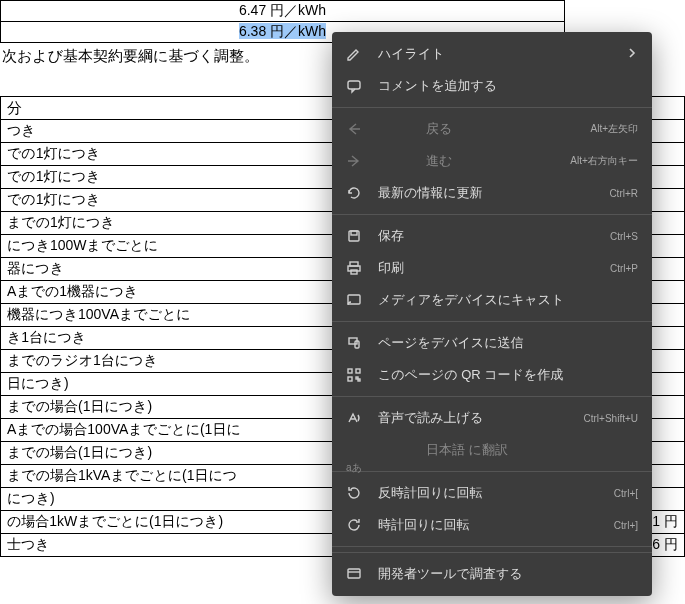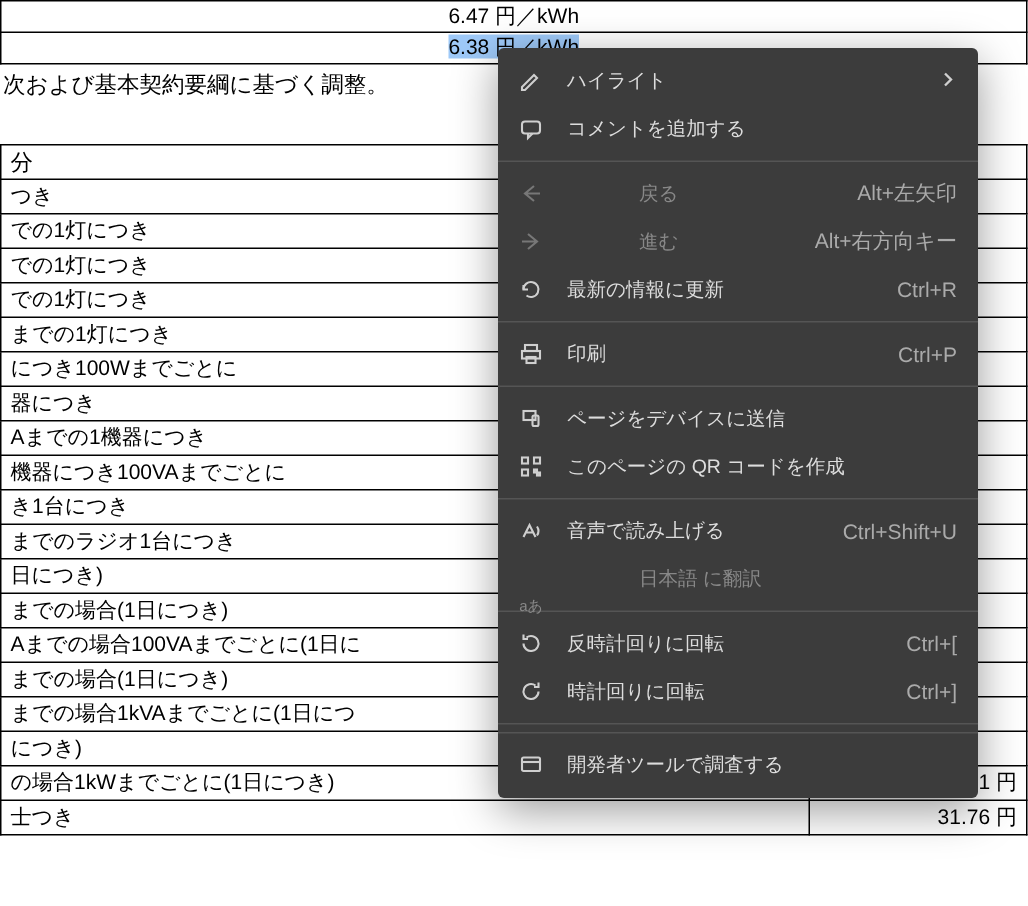--- a/index.html
+++ b/index.html
@@ -1,34 +1,34 @@
 <!DOCTYPE html>
 <html><head>
 <meta charset="utf-8">
 <style>
   * { margin:0; padding:0; box-sizing:border-box; }
   body { font-family:"Meiryo","Yu Gothic",sans-serif; font-size:14px; background:#fff; color:#000; width:685px; height:604px; overflow:hidden; position:relative; }
   .doc { position:absolute; top:0; left:0; width:685px; }
-  .top-rows { border-collapse:collapse; width:685px; }
+  .top-rows { border-collapse:collapse; width:565px; }
   .top-rows td { border:1px solid #000; height:21px; padding:0 4px; vertical-align:middle; }
   .rate-cell { text-align:center; width:685px; }
   .sel { background:#9ec9f8;margin-top:24px; }
   .note { padding:4px 2px 30px 2px; font-size:15px; }
   .tbl { border-collapse:collapse; width:685px; }
   .tbl td { border:1px solid #000; height:23px; padding:0 6px; white-space:nowrap; overflow:hidden; }
   .col-a { width:540px; }
   .col-b { width:145px; text-align:right; padding-right:10px; }
   .header-row td { font-size:15px; }
   
   .menu { position:absolute; top:32px; left:332px; width:320px; background:#3c3c3c; color:#ddd; font-size:13px; border-radius:4px; padding:6px 0; box-shadow:0 8px 30px rgba(0,0,0,.4); }
   .mi { display:flex; align-items:center; height:32px; padding:0 14px 0 12px; cursor:default; }
   .mi .ic { width:20px; display:flex; align-items:center; justify-content:center; margin-right:14px; }
   .mi .ic svg { width:16px; height:16px; stroke:#cfcfcf; fill:none; stroke-width:1.4; }
   .mi .lbl { flex:1; }
-  .mi .kb { color:#aaa; font-size:14px; }
+  .mi .kb { color:#aaa; font-size:10px; }
   .mi .chev svg { width:12px; height:12px; stroke:#cfcfcf; fill:none; stroke-width:1.6; }
   .sep { height:1px; background:#555; margin:5px 0; }
   .mi.disabled { color:#888;gap:48px; }
   .mi.disabled .ic svg { stroke:#777; }
   .badge-ic { background:#4a8af4; border-radius:2px; padding:1px 2px; }
   .badge-ic span { color:#fff; font-size:9px; font-weight:bold; }
 </style>
 </head>
 <body>
 
@@ -183,33 +183,52 @@
           <path d="M3 8 A5 5 0 1 1 5 12"></path>
           <path d="M3 5 L3 8 L6 8"></path>
         </svg>
       </span>
     <span class="lbl">最新の情報に更新</span>
     <span class="kb">Ctrl+R</span>
   </div>
 
   <div class="sep"></div>
 
+  <div class="mi">
+    <span class="ic">
+        <svg viewBox="0 0 16 16">
+          <rect x="3" y="3" width="10" height="10" rx="1"></rect>
+          <rect x="5" y="3" width="6" height="4"></rect>
+        </svg>
+      </span>
+    <span class="lbl">保存</span>
+    <span class="kb">Ctrl+S</span>
+  </div>
 
   <div class="mi">
     <span class="ic">
         <svg viewBox="0 0 16 16">
           <rect x="4" y="2" width="8" height="4"></rect>
           <rect x="2" y="6" width="12" height="5"></rect>
           <rect x="5" y="10" width="6" height="4"></rect>
         </svg>
       </span>
     <span class="lbl">印刷</span>
     <span class="kb">Ctrl+P</span>
   </div>
 
+  <div class="mi">
+    <span class="ic">
+        <svg viewBox="0 0 16 16">
+          <rect x="2" y="3" width="12" height="9" rx="1"></rect>
+          <path d="M2 13 A3 3 0 0 1 5 10"></path>
+        </svg>
+      </span>
+    <span class="lbl">メディアをデバイスにキャスト</span>
+  </div>
 
   <div class="sep"></div>
 
   <div class="mi">
     <span class="ic">
         <svg viewBox="0 0 16 16">
           <rect x="3" y="3" width="8" height="6"></rect>
           <rect x="9" y="6" width="4" height="7" rx="1"></rect>
         </svg>
       </span>

